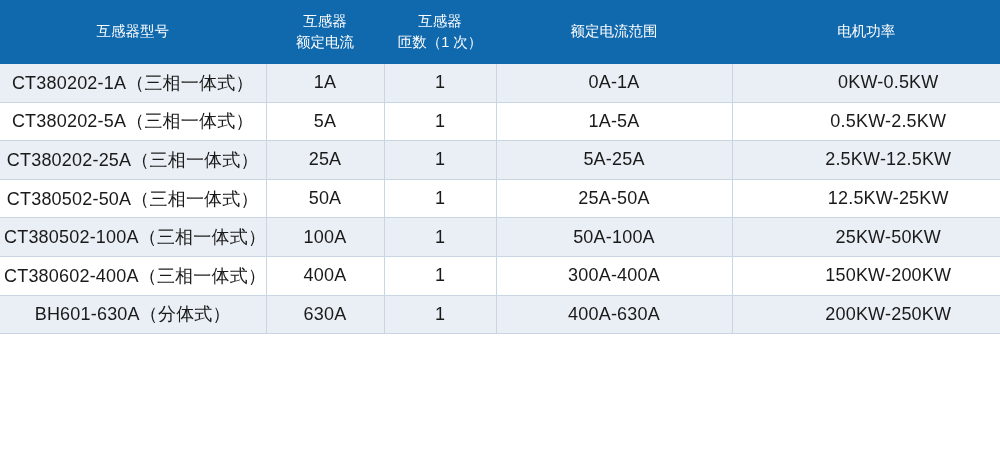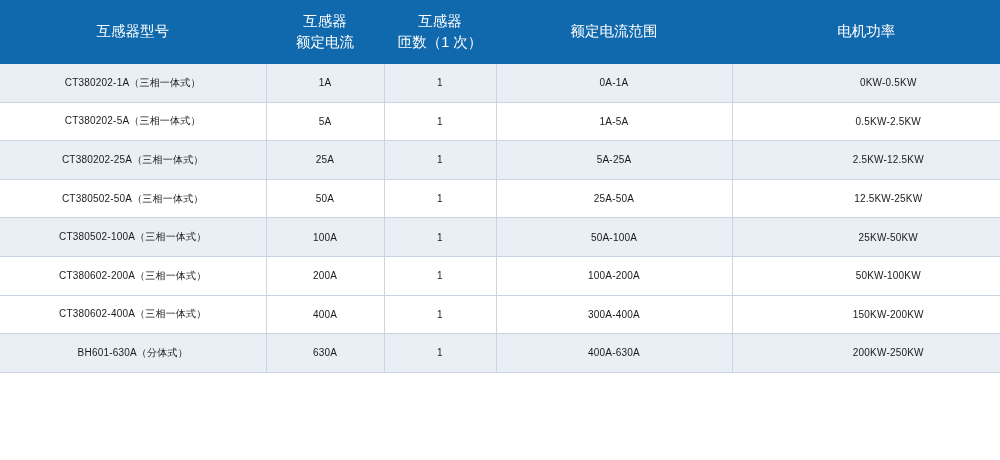--- a/index.html
+++ b/index.html
@@ -33,21 +33,21 @@
     padding: 4px 6px;
     text-align: center;
     vertical-align: middle;
     line-height: 1.45;
     border-right: 1px solid #1068ad;
   }
   #spec-table thead th:last-child { border-right: none; }
 
   #spec-table tbody td {
     height: 33.6px;
-    font-size: 10px;
+    font-size: 18px;
     color: #1a1a1a;
     text-align: center;
     vertical-align: middle;
     border-bottom: 1px solid #c9d6e2;
     border-right: 1px solid #c9d6e2;
     padding: 2px 4px;
     white-space: nowrap;
     letter-spacing: 0.2px;
   }
   #spec-table tbody td:last-child { border-right: none; padding-left: 48px; }
@@ -123,27 +123,20 @@
         <td>12.5KW-25KW</td>
       </tr>
       <tr class="shade">
         <td>CT380502-100A（三相一体式）</td>
         <td>100A</td>
         <td>1</td>
         <td>50A-100A</td>
         <td>25KW-50KW</td>
       </tr>
       <tr class="plain">
-        <td>CT380602-200A（三相一体式）</td>
-        <td>200A</td>
-        <td>1</td>
-        <td>100A-200A</td>
-        <td>50KW-100KW</td>
-      </tr>
-      <tr class="plain">
         <td>CT380602-400A（三相一体式）</td>
         <td>400A</td>
         <td>1</td>
         <td>300A-400A</td>
         <td>150KW-200KW</td>
       </tr>
       <tr class="shade">
         <td>BH601-630A（分体式）</td>
         <td>630A</td>
         <td>1</td>

